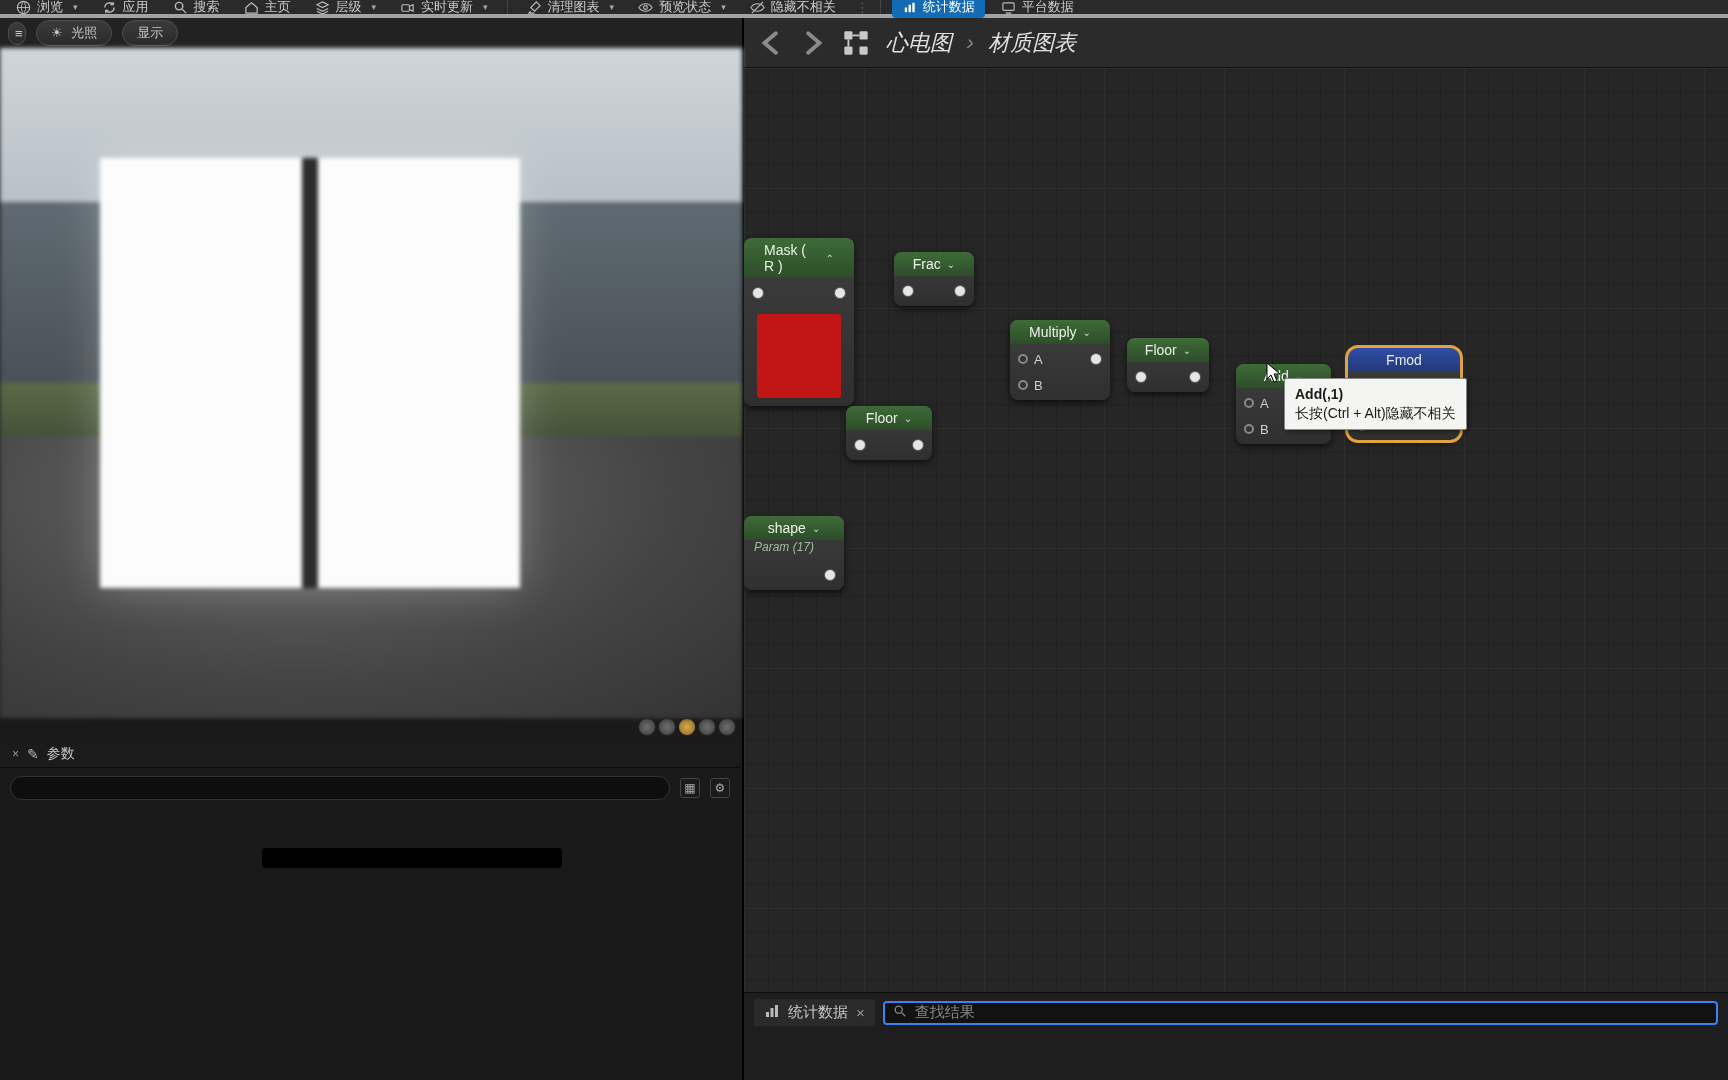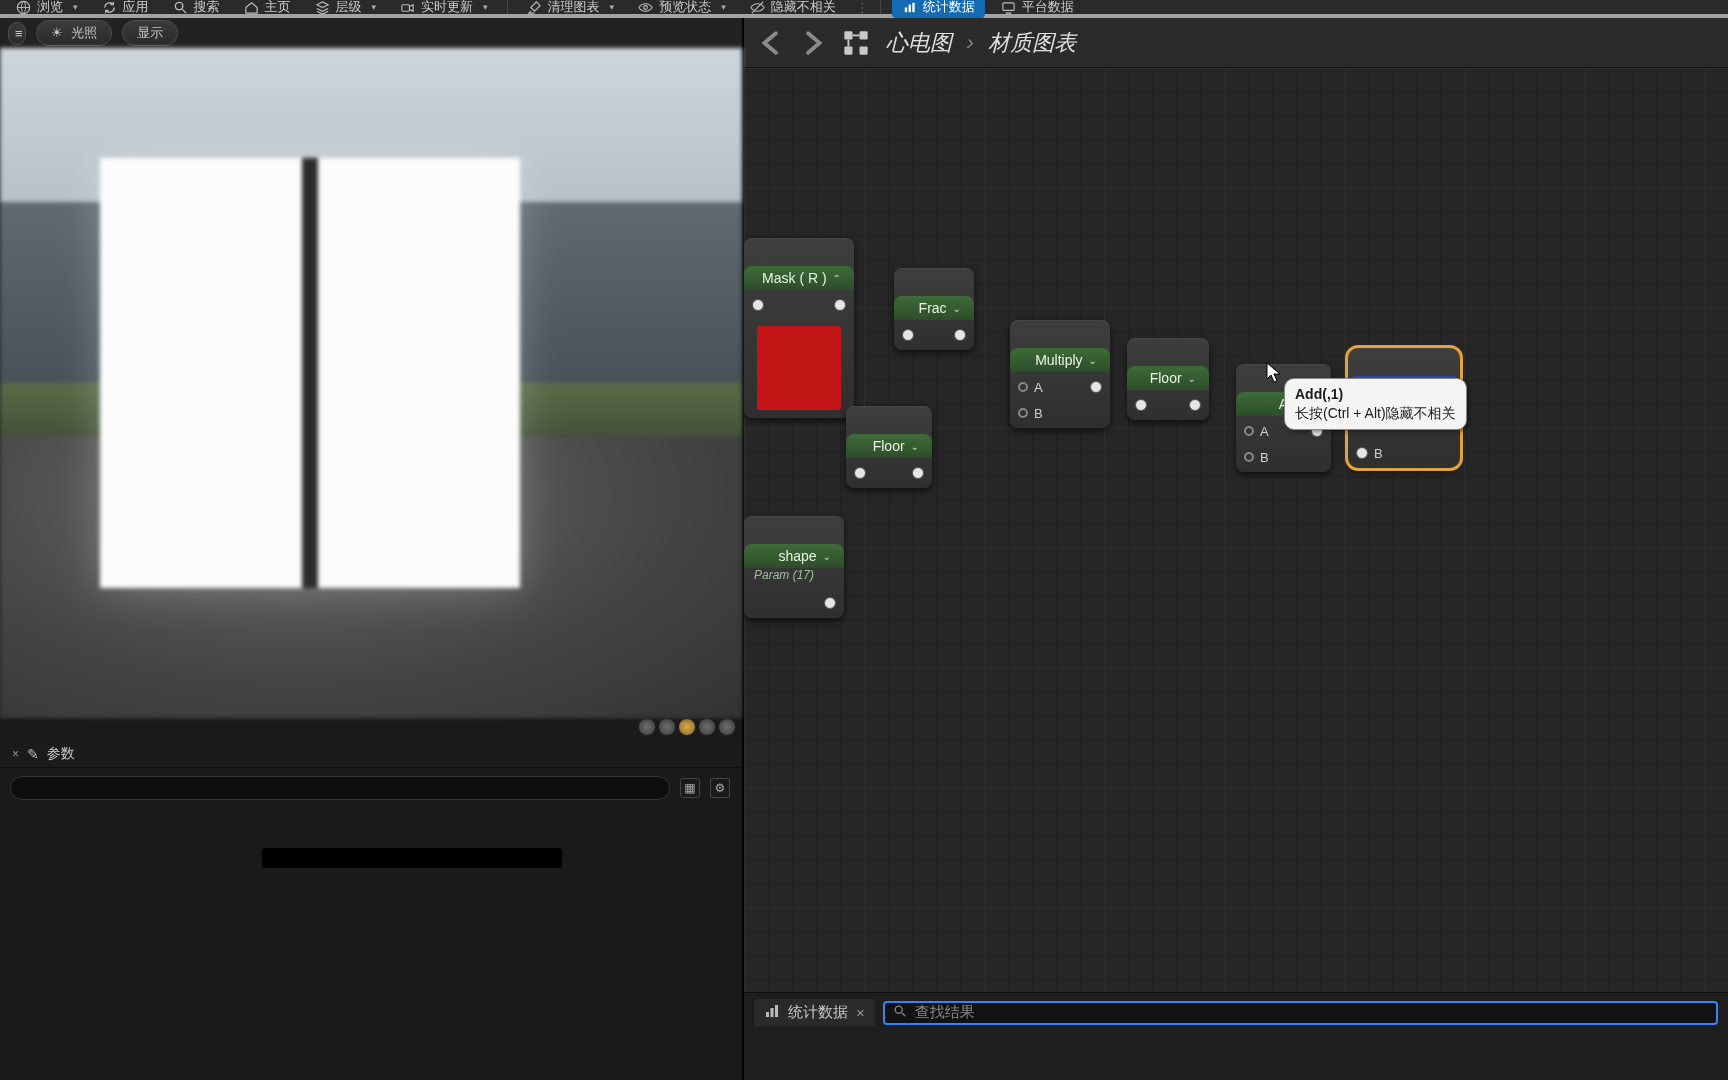--- a/index.html
+++ b/index.html
@@ -111,41 +111,40 @@
 
   .node {
     position:absolute; border-radius:8px;
     background: linear-gradient(#3e3e3e,#2f2f2f);
     box-shadow: 0 3px 6px rgba(0,0,0,0.6), inset 0 1px 0 rgba(255,255,255,0.05);
     min-width: 80px;
     font-size: 14px;
   }
   .node.selected { outline: 3px solid #e2a23c; border-radius:10px; }
   .node-head {
-    padding: 4px 13px; border-radius: 8px 8px 0 0;
-    display:flex; align-items:center; justify-content:flex-end;
+    padding: 4px 20px; border-radius: 8px 8px 0 0;
+    display:flex; align-items:center; justify-content:center;
     font-weight:500;
-    margin-top:28px;
   }
   .head-green { background: linear-gradient(#3e6b38,#2d4d29); color:#e9f2e6; }
   .head-blue  { background: linear-gradient(#2f4da5,#233978); color:#e6ebf7; }
   .chev { font-size:10px; color:#d7d7d7; margin-left:6px; }
   .node-body { padding:6px 8px; display:flex; flex-direction:column; gap:8px; }
   .pin-row { display:flex; align-items:center; justify-content:space-between; height:18px; }
   .pin-l, .pin-r { display:flex; align-items:center; gap:6px; }
   .pin-dot { width:12px; height:12px; border-radius:6px; background:#e5e5e5; border:1px solid #555; }
   .pin-dot.hollow { background:#333; border:2px solid #888; width:10px; height:10px; }
   .pin-lbl { font-size:13px; color:#d0d0d0; }
   .node .sub { font-size:12px; color:#9fbf9b; padding:0 10px 6px; font-style:italic; }
   .preview-thumb { width:84px; height:84px; margin:6px auto 8px; background:#c21616; border-radius:3px; }
 
   .tooltip {
     position:absolute;
     background:#f4f4f2; color:#1a1a1a;
-    border:1px solid #888; border-radius:10px;
+    border:1px solid #888; border-radius:2px;
     padding:6px 10px;
     font-size:14px; line-height:1.35;
     box-shadow: 2px 2px 4px rgba(0,0,0,0.4);
     white-space:nowrap;
     z-index: 50;
   }
   .tooltip .t-title { font-weight:600; }
   .cursor {
     position:absolute; z-index:60;
     width:16px; height:22px;
@@ -389,21 +388,21 @@
                 <span class="pin-dot"></span>
               </span>
             <span class="pin-r">
                 <span class="pin-dot"></span>
               </span>
           </div>
         </div>
         <div class="preview-thumb"></div>
       </div>
 
-      <div class="node" style="left:150px; top:200px; width:80px">
+      <div class="node" style="left:150px; top:184px; width:80px">
         <div class="node-head head-green">
           <span>Frac</span>
           <span class="chev">⌄</span>
         </div>
         <div class="node-body">
           <div class="pin-row">
             <span class="pin-l">
                 <span class="pin-dot"></span>
               </span>
             <span class="pin-r">

